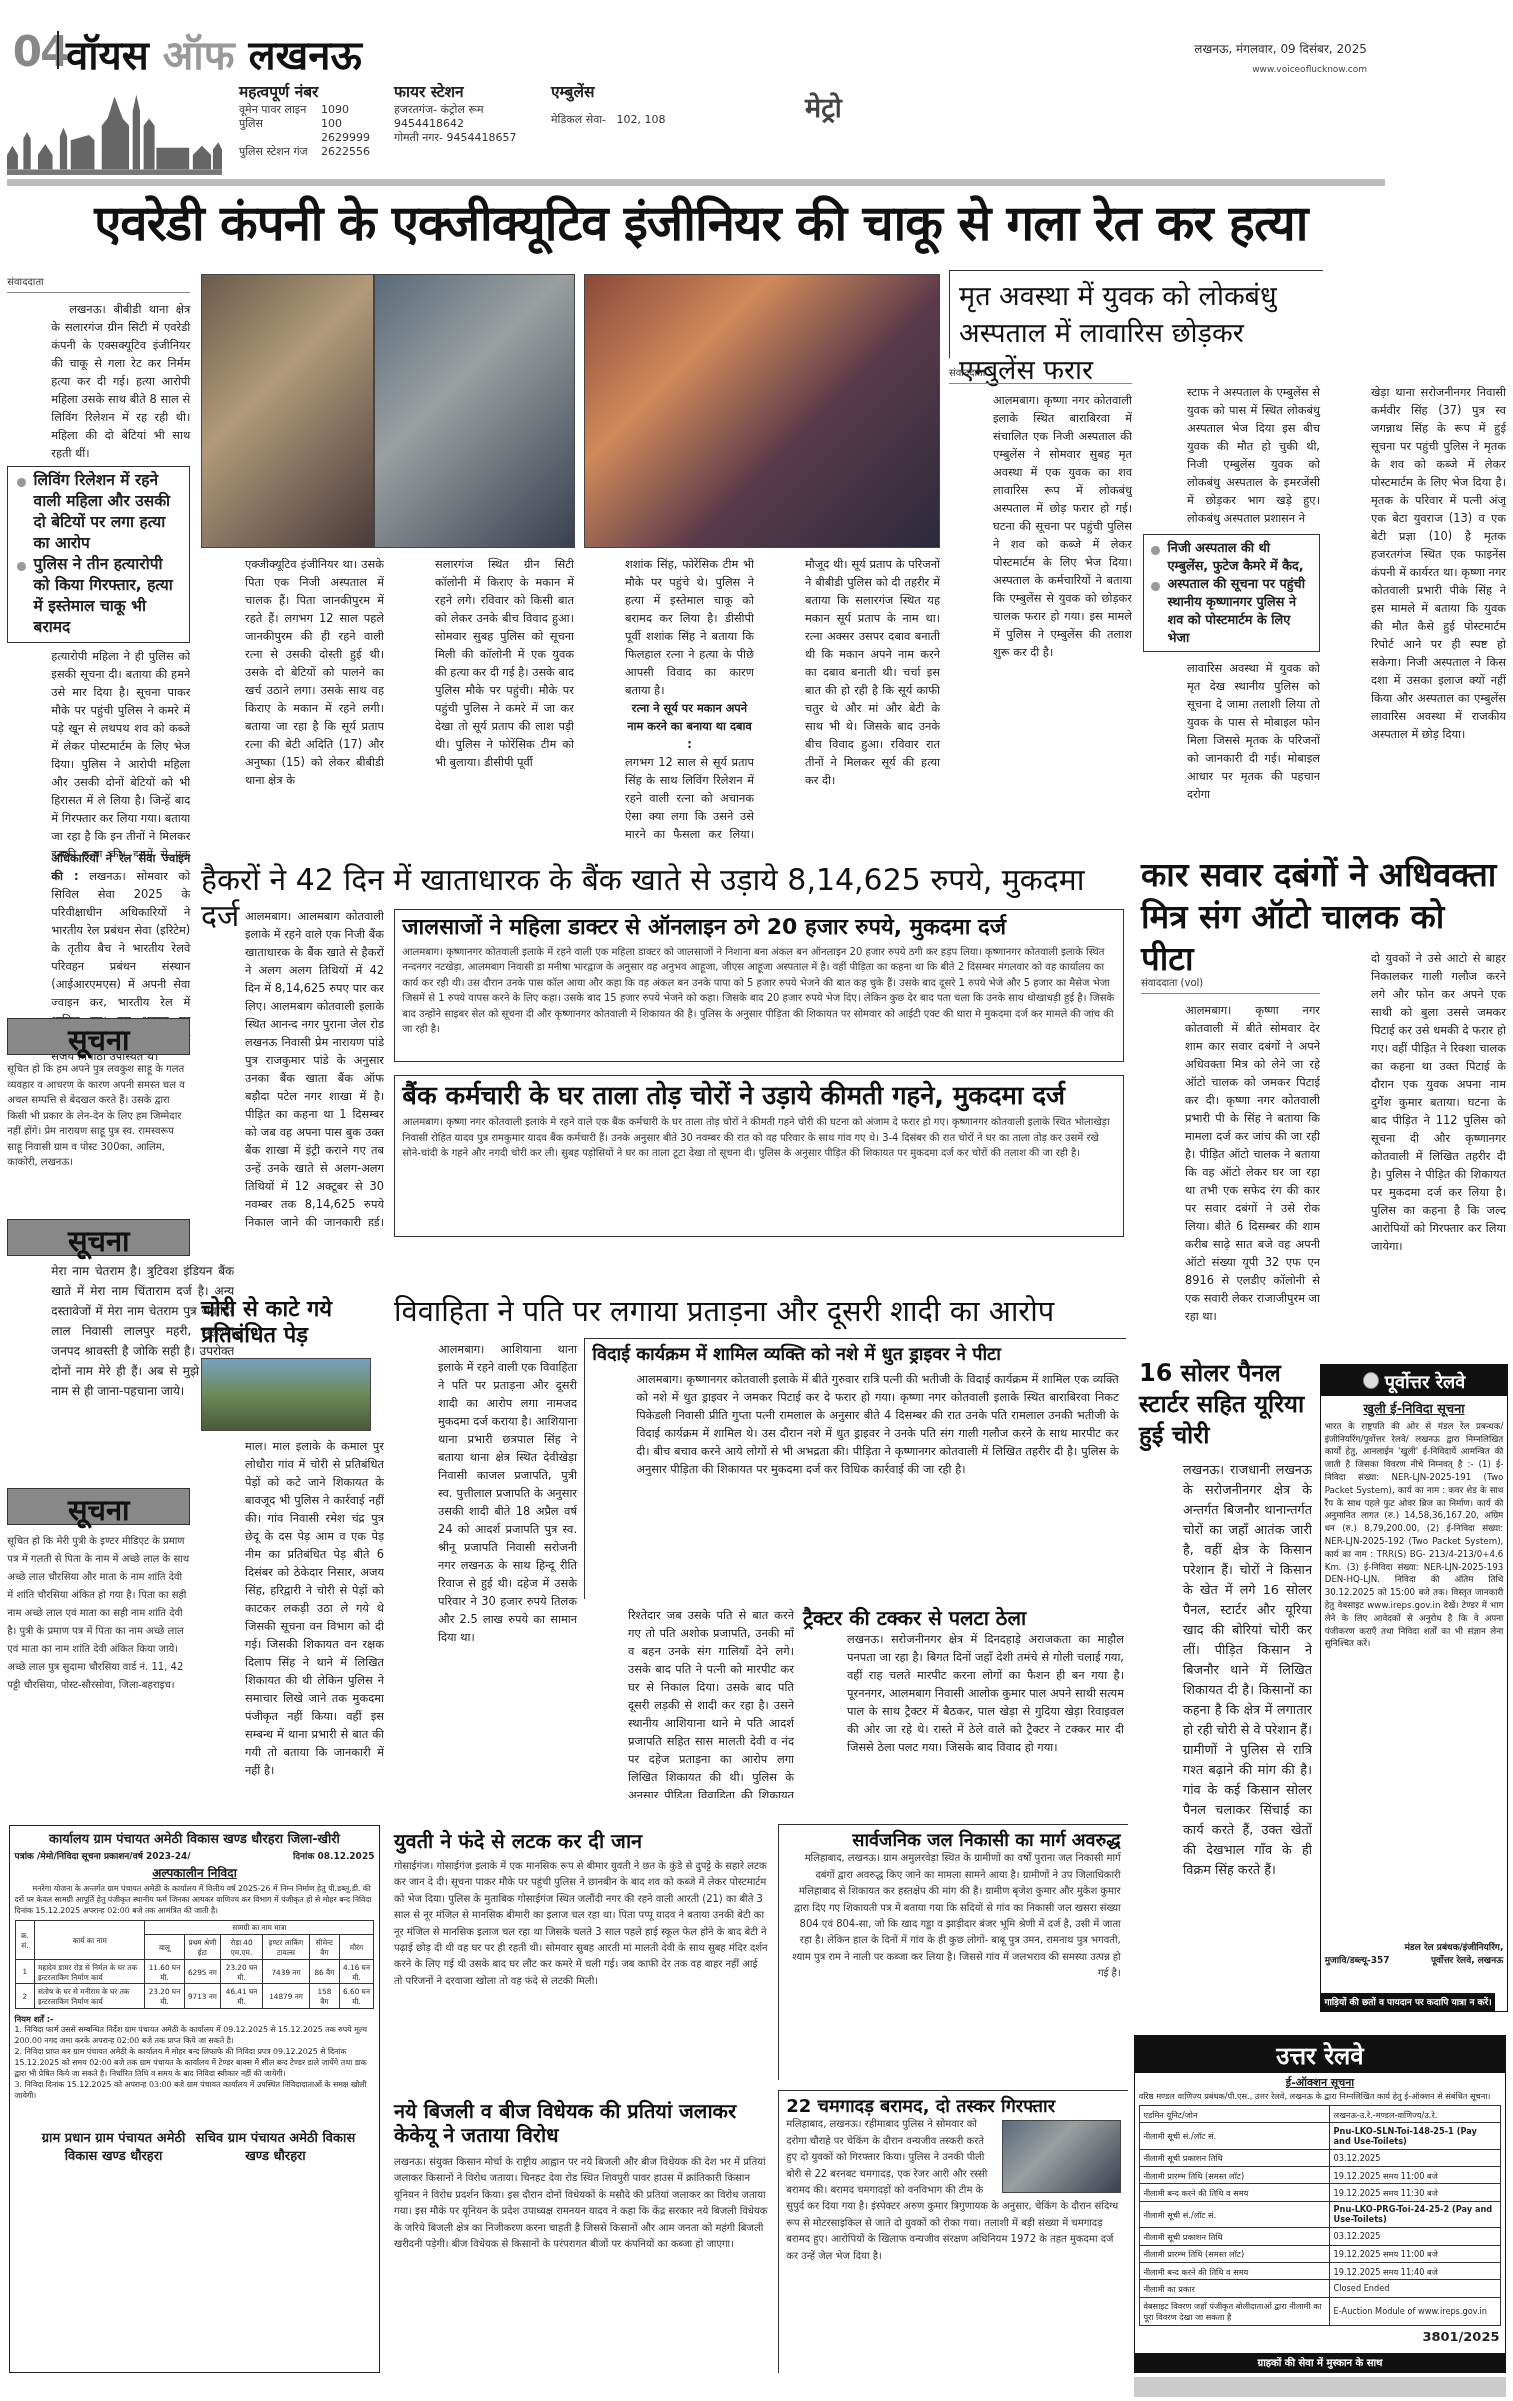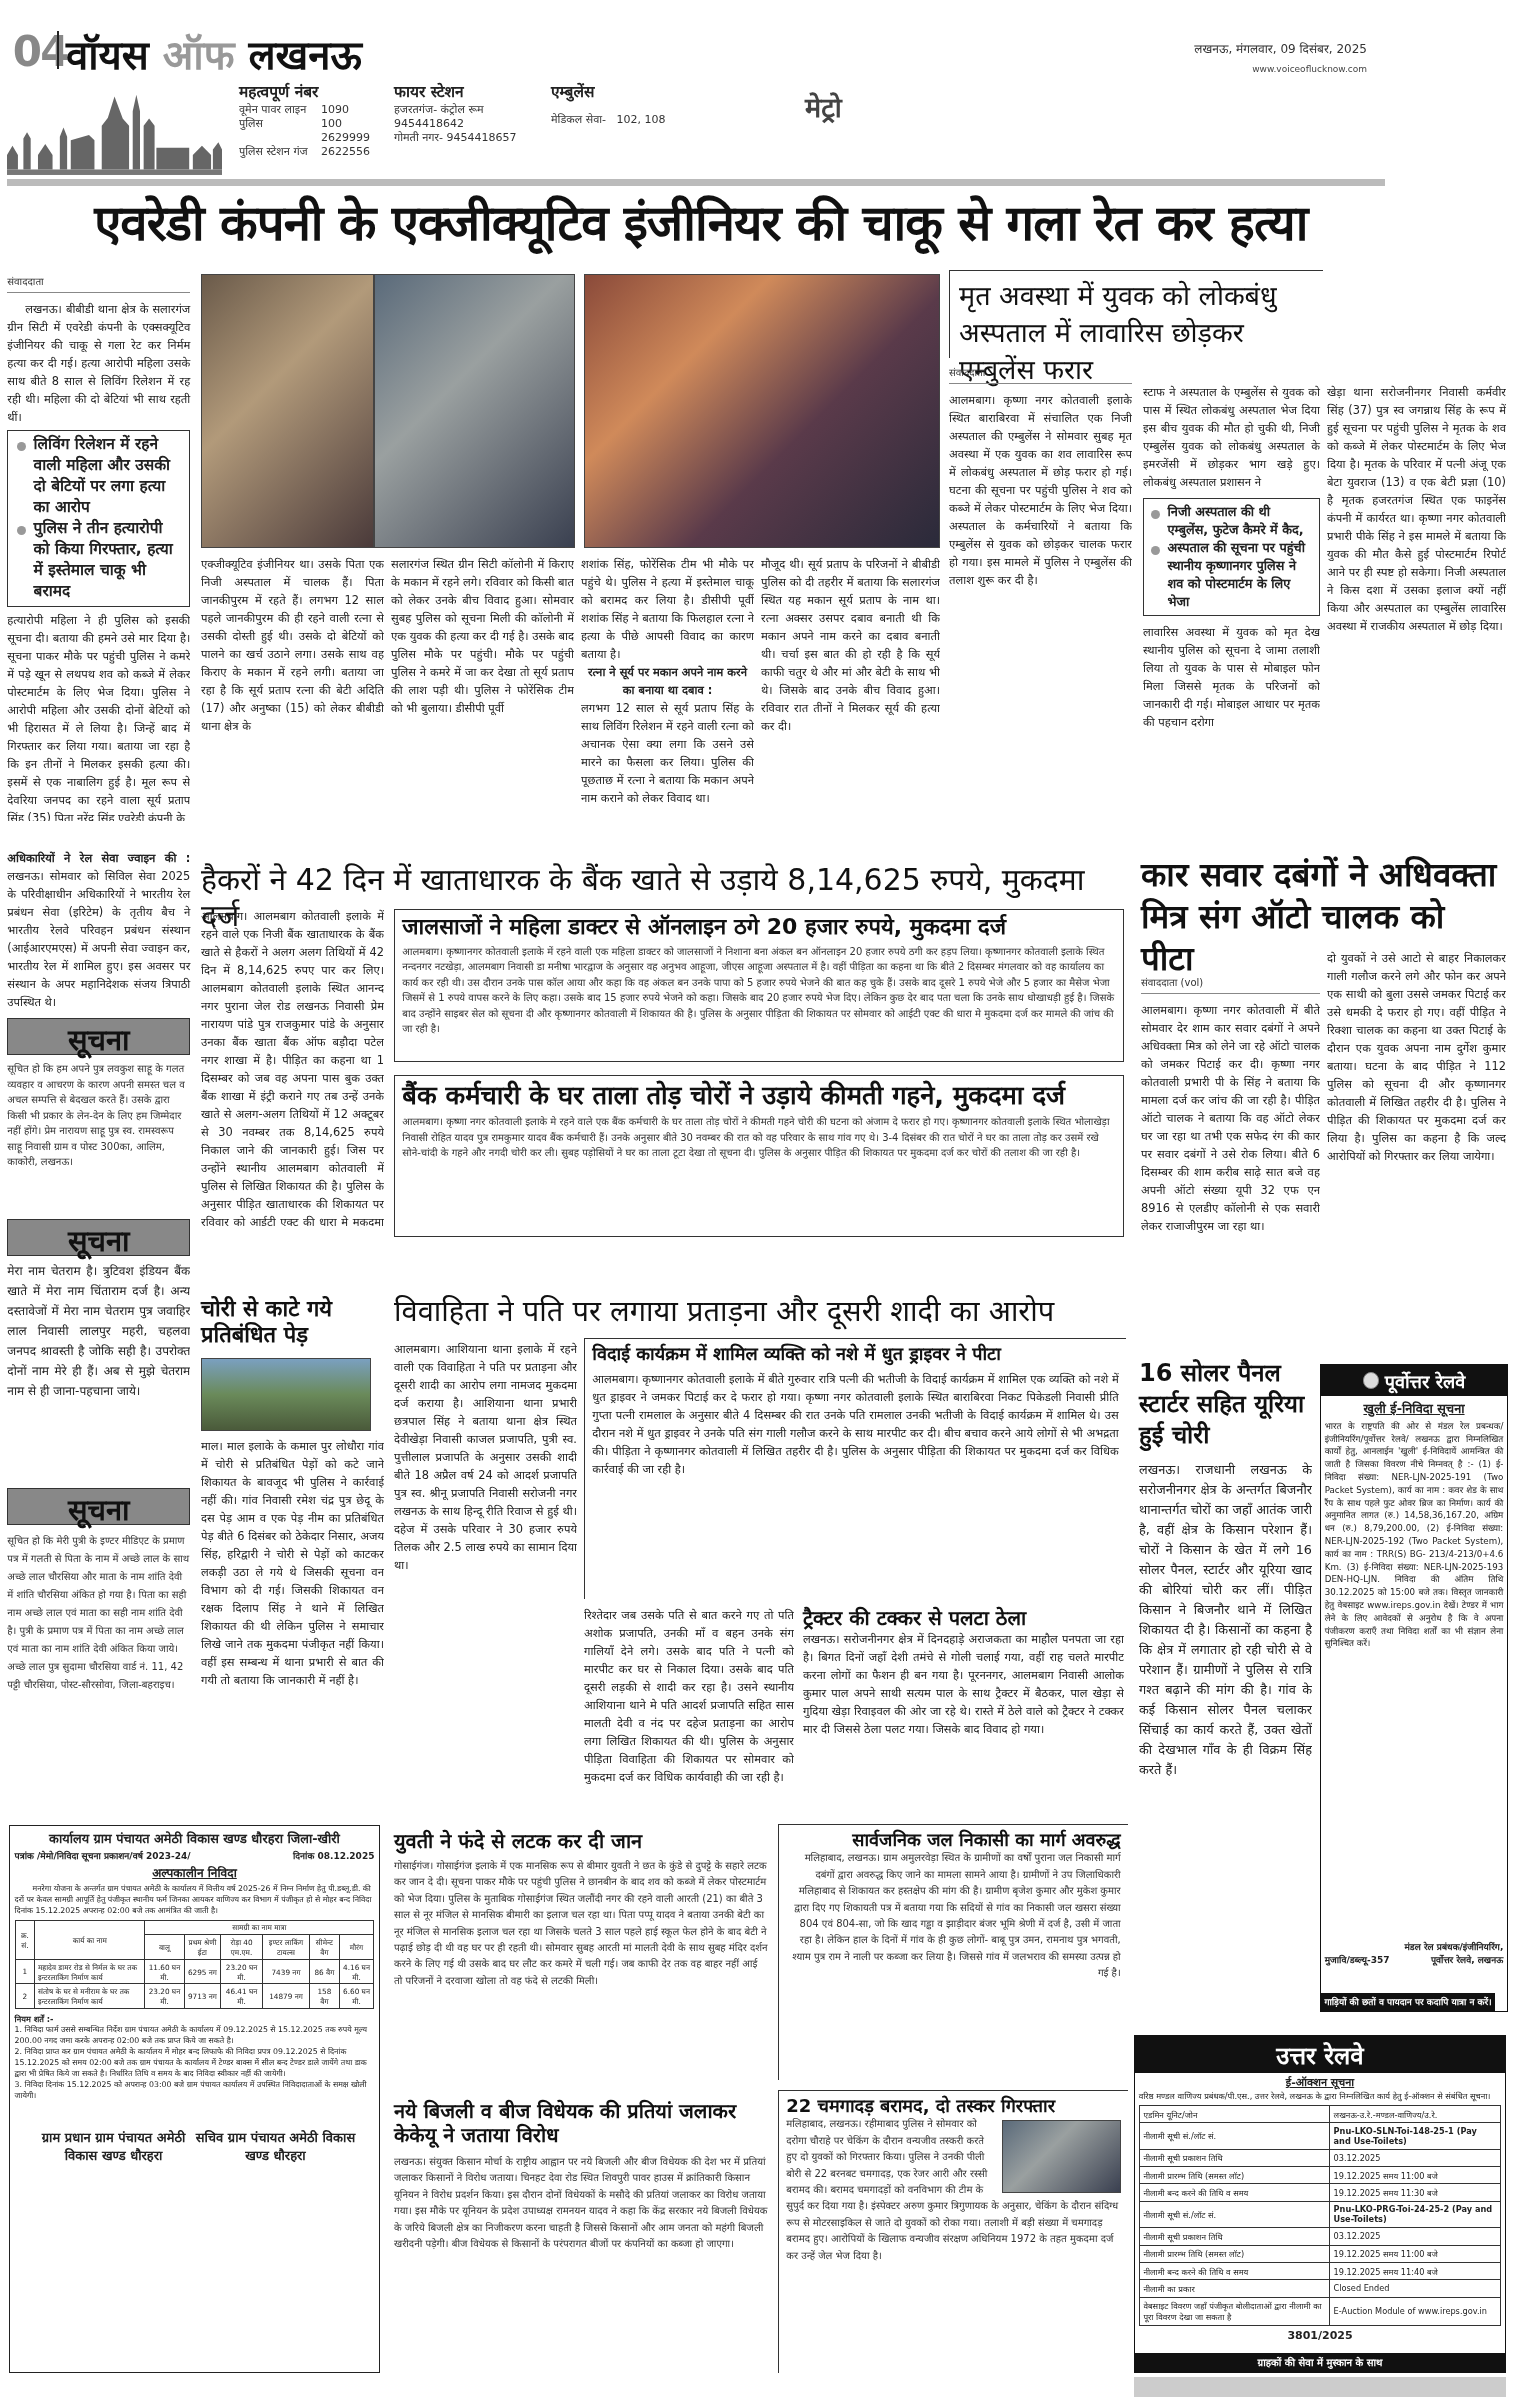--- a/index.html
+++ b/index.html
@@ -11,21 +11,21 @@
   .masthead-title .grey{color:#999;}
   .skyline{left:7.3px;top:82px;width:215px;height:93px;}
   .numbers{top:86px;font-size:11px;color:#333;line-height:13.7px;}
   .numbers h4{font-size:15.5px;font-weight:bold;color:#222;margin-bottom:3.7px;}
   .metro{left:805px;top:88px;font-size:27px;font-weight:bold;color:#444;}
   .dateline{right:146px;top:40px;font-size:12px;color:#333;}
   .website{right:146px;top:64px;font-size:9px;color:#444;}
   .grey-bar{left:7.3px;top:179px;width:1378px;height:7.3px;background:#bbb;}
   .main-headline{left:7.3px;top:192px;width:1387px;font-size:49px;font-weight:bold;color:#111;text-align:center;letter-spacing:-0.9px;line-height:64px;}
   .byline{font-size:10px;color:#333;border-bottom:1.8px solid #888;padding-bottom:3.7px;}
-  .body-text{font-size:11.4px;line-height:18px;color:#222;text-align:justify;}
+  .body-text{font-size:11.4px;line-height:18px;color:#222;text-align:justify;margin-left:44px;}
   .highlight-box{border:1.8px solid #333;padding:3.7px 7.3px;}
   .highlight-box li{list-style:none;font-size:15.5px;font-weight:bold;line-height:21px;position:relative;padding-left:18px;}
   .highlight-box li:before{content:"";position:absolute;left:1.8px;top:7.3px;width:9px;height:9px;border-radius:50%;background:#999;}
   .photo{background:linear-gradient(135deg,#6a5a4a,#b29a7a 40%,#4a3a3a);border:0.9px solid #444;}
   .photo2{background:linear-gradient(135deg,#8a4a3a,#d08a5a 30%,#5a3a4a 60%,#2a2a3a);border:0.9px solid #444;}
   .photo3{background:linear-gradient(180deg,#7aa0c0,#6a8a5a 50%,#4a5a3a);border:0.9px solid #444;}
   .photo4{background:linear-gradient(135deg,#5a6a7a,#9aa0a0 40%,#3a4050);border:0.9px solid #444;}
   .sub-head{font-weight:bold;color:#111;line-height:1.2;}
   .boxed{border:1.8px solid #333;}
   .suchna{background:#888;border:1.8px solid #333;text-align:center;font-size:29px;font-weight:bold;color:#111;}
@@ -330,18 +330,18 @@
         <tr>
           <td>नीलामी का प्रकार</td>
           <td>Closed Ended</td>
         </tr>
         <tr>
           <td>वेबसाइट विवरण जहाँ पंजीकृत बोलीदाताओं द्वारा नीलामी का पूरा विवरण देखा जा सकता है</td>
           <td>E-Auction Module of www.ireps.gov.in</td>
         </tr>
       </tbody>
   </table>
-  <div style="text-align:center;font-size:11px;font-weight:bold;padding:0 5.5px;">3801/2025</div>
+  <div style="text-align:right;font-size:13px;font-weight:bold;padding:0 5.5px;">3801/2025</div>
   <div class="rail-black" style="font-size:10px;padding:2.7px;position:absolute;bottom:0;left:0;right:0;">ग्राहकों की सेवा में मुस्कान के साथ</div>
 </div>
 
 <div class="abs" style="left:1134px;top:2377px;width:372px;height:20px;background:#ccc;"></div>
 
 
 </body></html>

